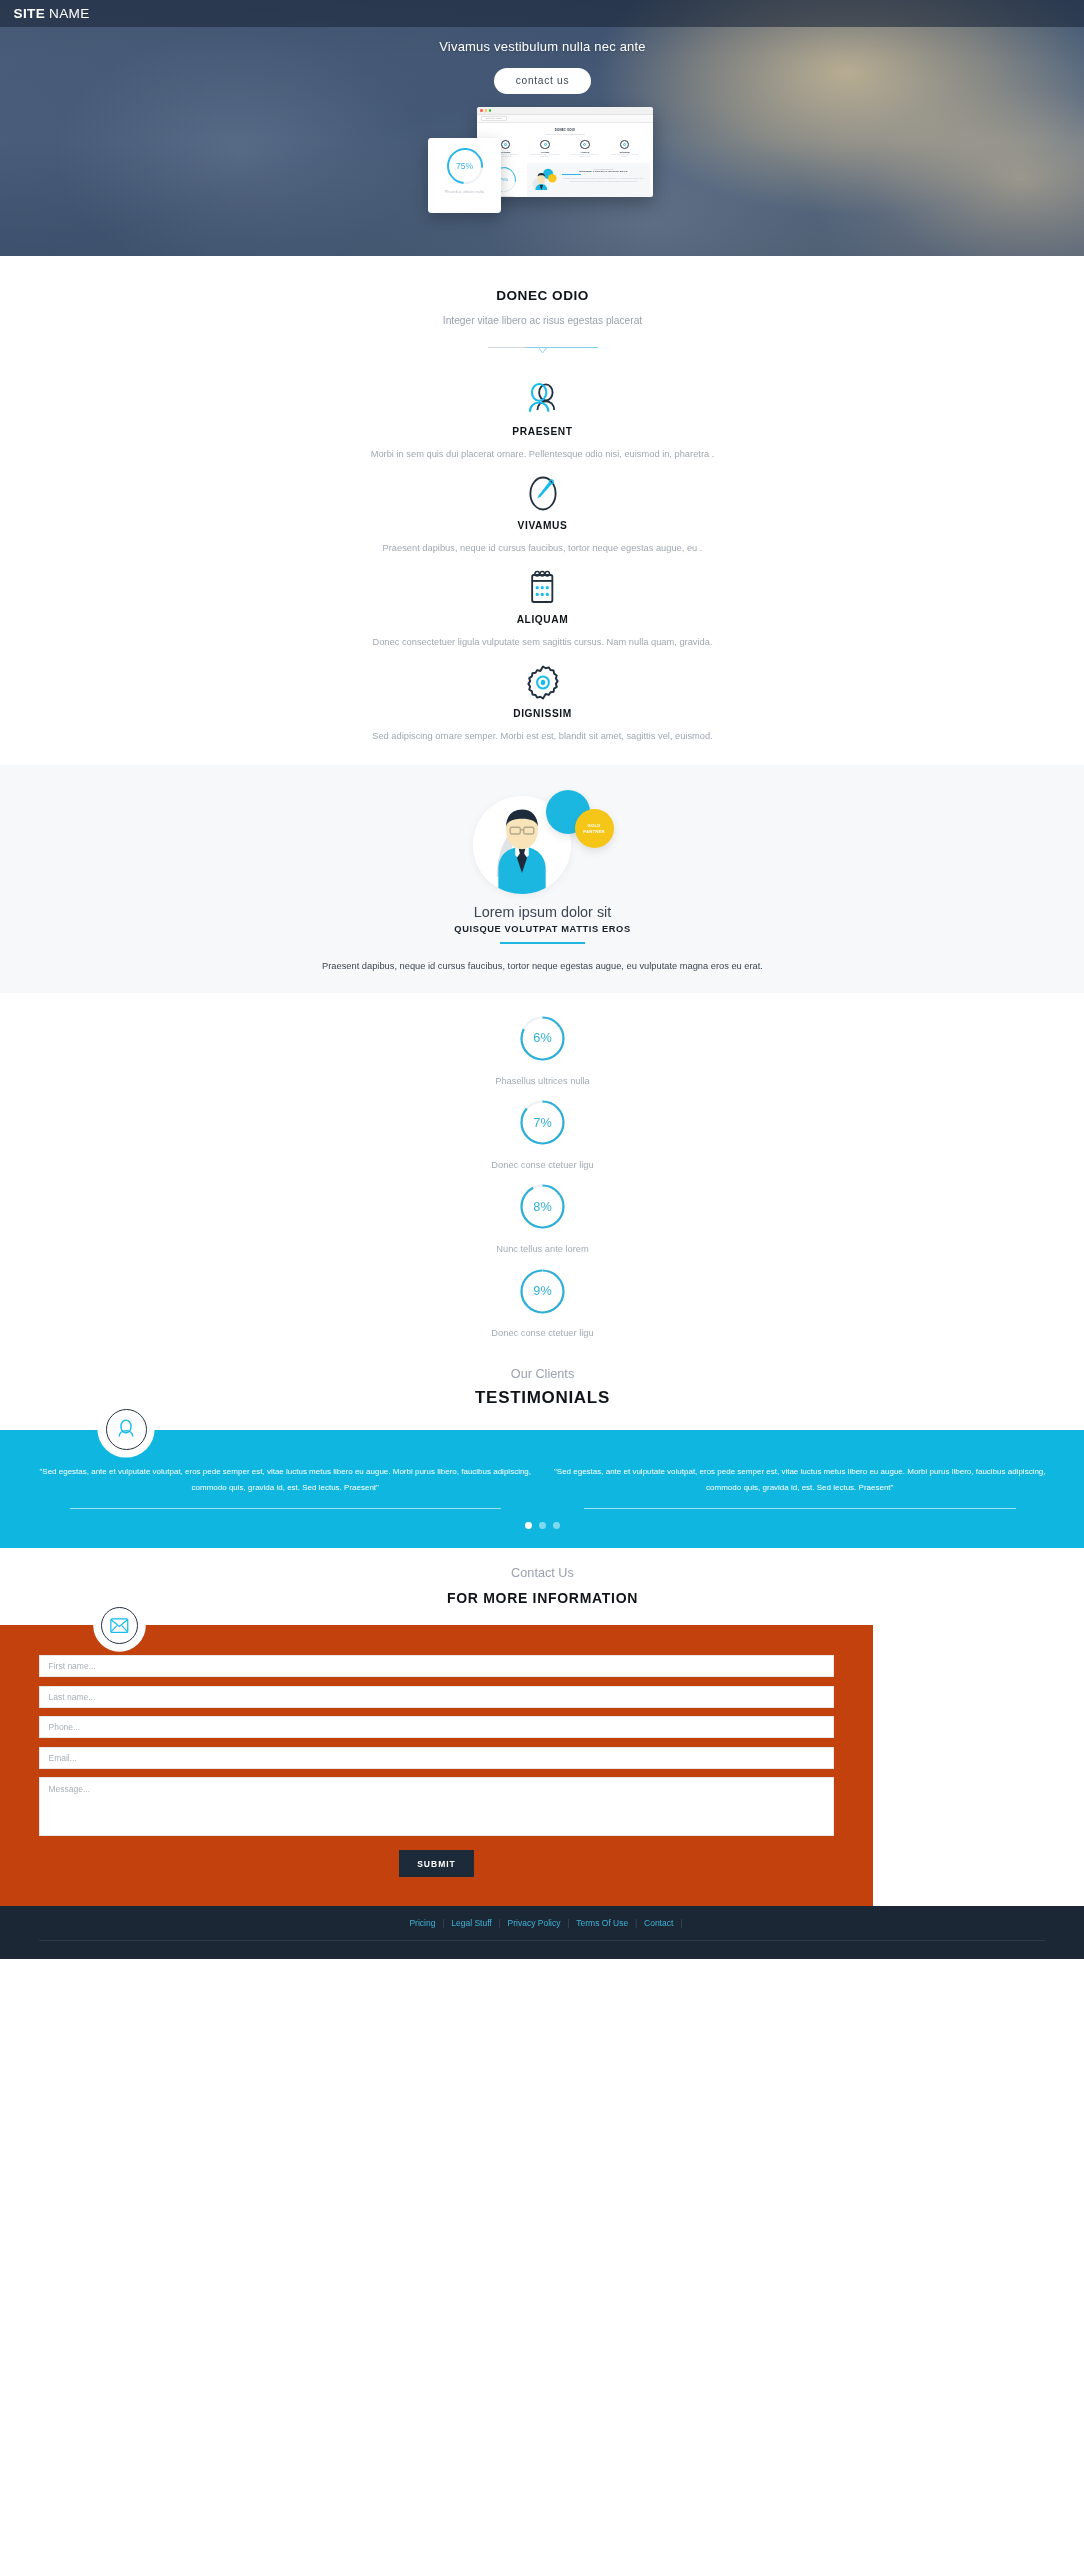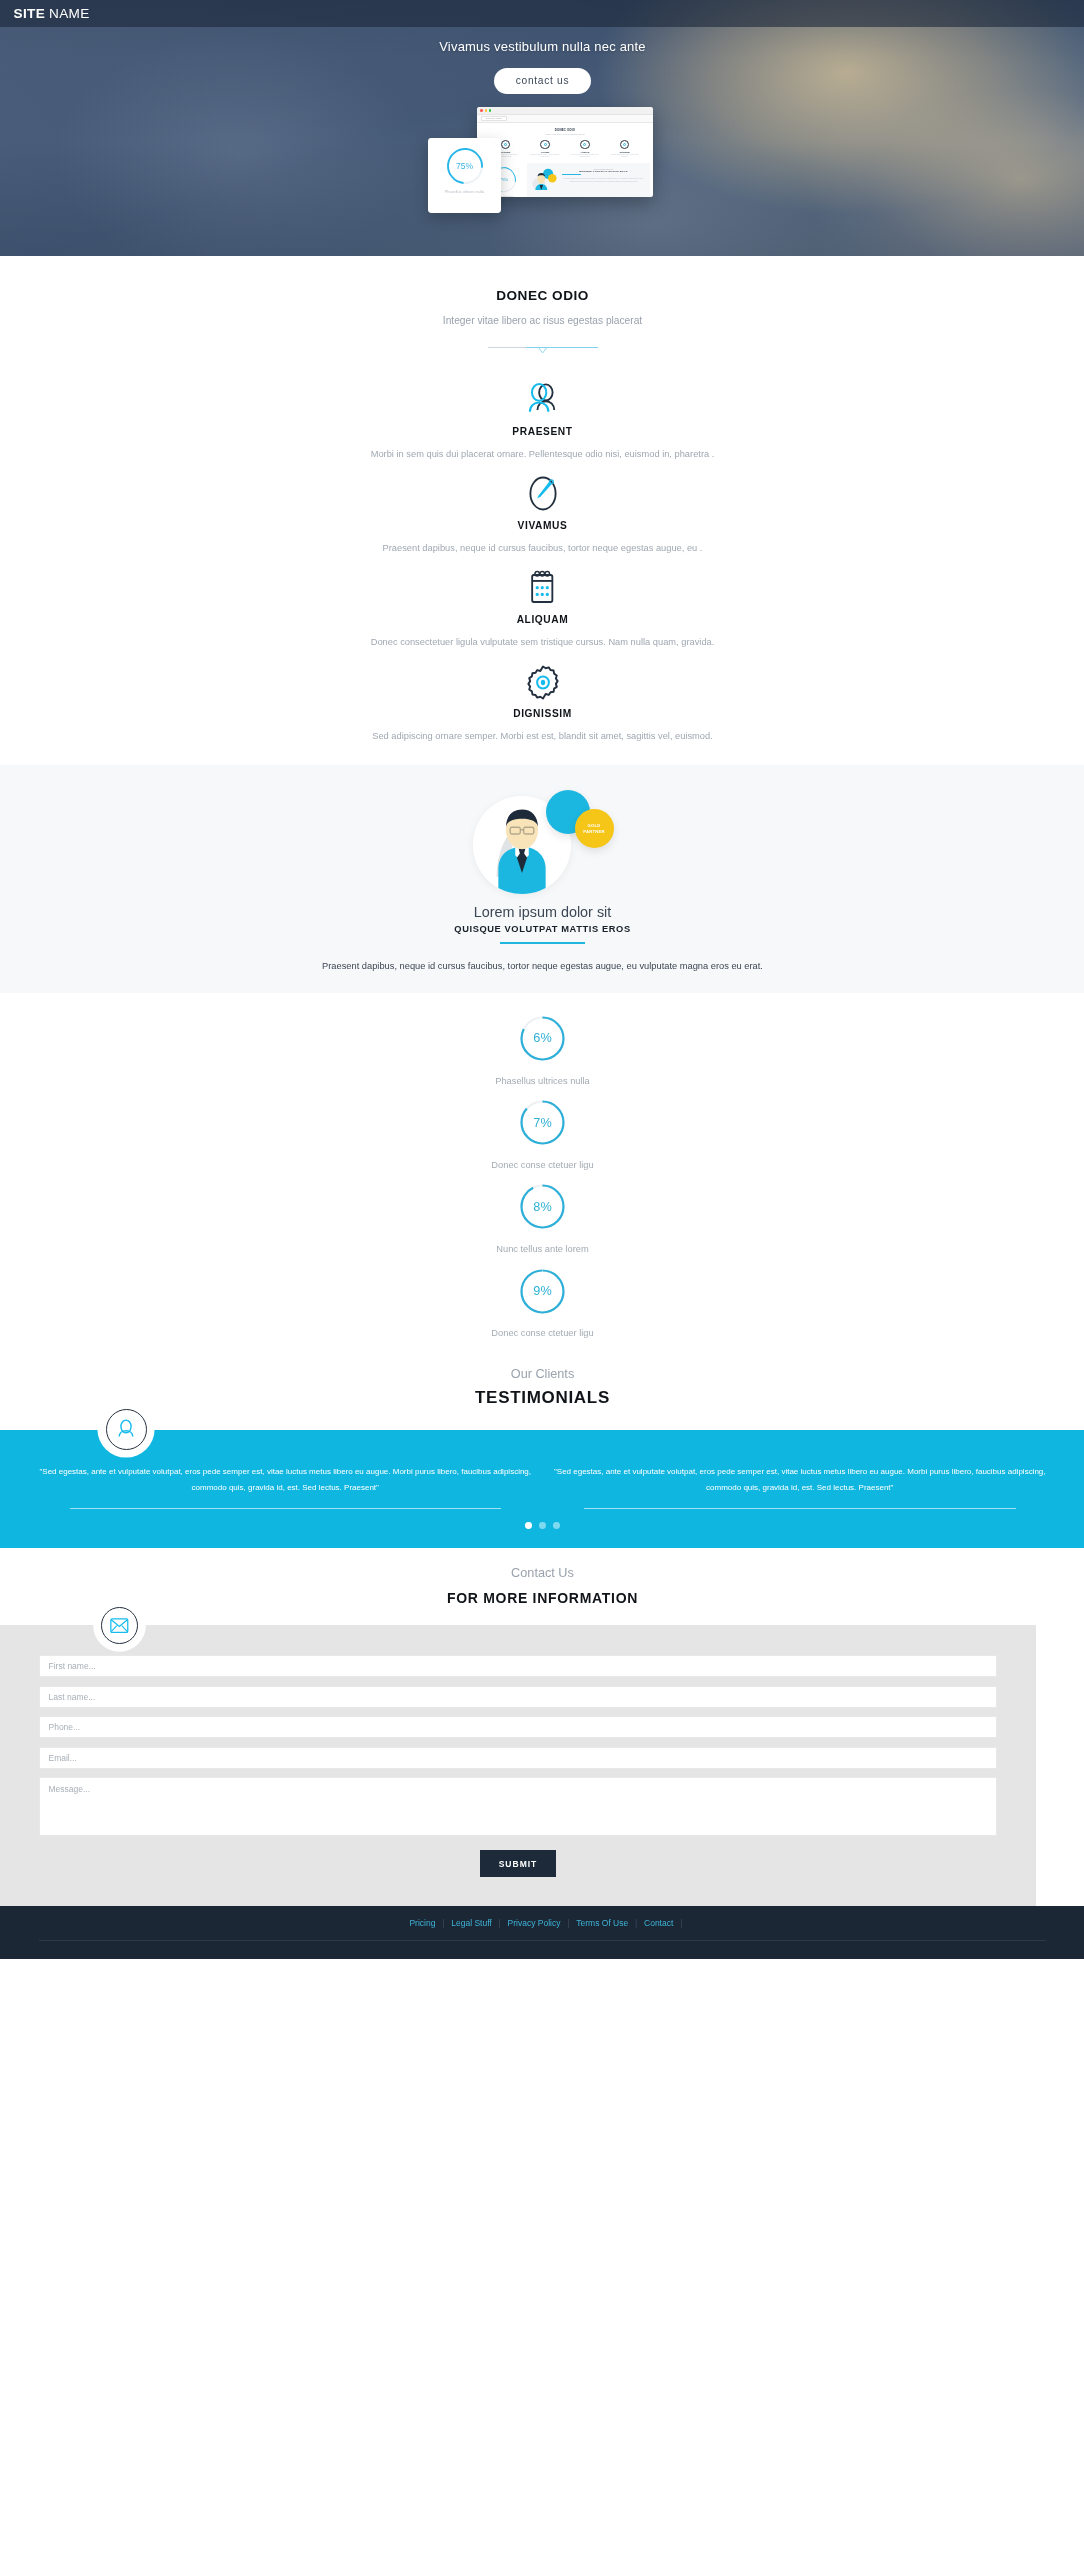--- a/index.html
+++ b/index.html
@@ -221,21 +221,21 @@
   .t-sep { height: 0.8px; background: rgba(255,255,255,0.6); margin: 12px 30.5px 0; }
   .t-dots { display: flex; justify-content: center; gap: 7.6px; margin-top: 13.6px; }
   .t-dot { width: 6.8px; height: 6.8px; border-radius: 50%; background: #7fd9ef; }
   .t-dot.on { background: #ffffff; }
 
   
   .c-head { text-align: center; padding-top: 18.6px; }
   .c-head .a { font-size: 12.7px; color: #9aa2ad; }
   .c-head .b { font-size: 14px; font-weight: 700; color: #101418; letter-spacing: 0.7px; margin-top: 10px; }
 
-  .c-band { position: relative; width: 1036px; background: #e5e5e5; margin-top: 18.6px; padding: 30.5px 39px 29px; }
+  .c-band { position: relative; width: 873px; background: #c2410c; margin-top: 18.6px; padding: 30.5px 39px 29px; }
   .c-badge {
     position: absolute; left: 100px; top: -18.6px;
     width: 39px; height: 39px; border-radius: 50%;
     background: #ffffff; box-shadow: 0 0 0 6.8px #ffffff;
     display: flex; align-items: center; justify-content: center;
   }
   .c-badge .ring3 { width: 37px; height: 37px; border-radius: 50%; border: 1.7px solid #25303e;
     display: flex; align-items: center; justify-content: center; }
 
   .fld {
@@ -413,21 +413,21 @@
             <circle cx="24" cy="4.5" r="2.6" fill="none" stroke="#23303f" stroke-width="1.8"></circle>
             <circle cx="12" cy="21" r="1.9" fill="#16bbed"></circle>
               <circle cx="18" cy="21" r="1.9" fill="#16bbed"></circle>
               <circle cx="24" cy="21" r="1.9" fill="#16bbed"></circle>
             <circle cx="12" cy="29" r="1.9" fill="#16bbed"></circle>
               <circle cx="18" cy="29" r="1.9" fill="#16bbed"></circle>
               <circle cx="24" cy="29" r="1.9" fill="#16bbed"></circle>
           </svg>
         </div>
         <h3>ALIQUAM</h3>
-        <p>Donec consectetuer ligula vulputate sem tristique cursus. Nam nulla quam, gravida.</p>
+        <p>Donec consectetuer ligula vulputate sem sagittis cursus. Nam nulla quam, gravida.</p>
       </div>
 
       <div class="feature">
         <div class="ficon">
           <svg width="36" height="37" viewBox="0 0 42 44">
             <path d="M21 3 l3.2 2.1 3.6-1.1 2.1 3.2 3.7 .6 .6 3.7 3.2 2.1-1.1 3.6 2.1 3.2-2.1 3.2 1.1 3.6-3.2 2.1-.6 3.7-3.7 .6-2.1 3.2-3.6-1.1L21 41l-3.2-2.1-3.6 1.1-2.1-3.2-3.7-.6-.6-3.7L4.6 30.4l1.1-3.6L3.6 23.6l2.1-3.2-1.1-3.6 3.2-2.1 .6-3.7 3.7-.6 2.1-3.2 3.6 1.1z" fill="none" stroke="#23303f" stroke-width="2.3" stroke-linejoin="round"></path>
             <circle cx="21" cy="22" r="7" fill="none" stroke="#16bbed" stroke-width="2.4"></circle>
             <ellipse cx="21" cy="22" rx="2.6" ry="3.2" fill="#16bbed"></ellipse>
           </svg>
         </div>

